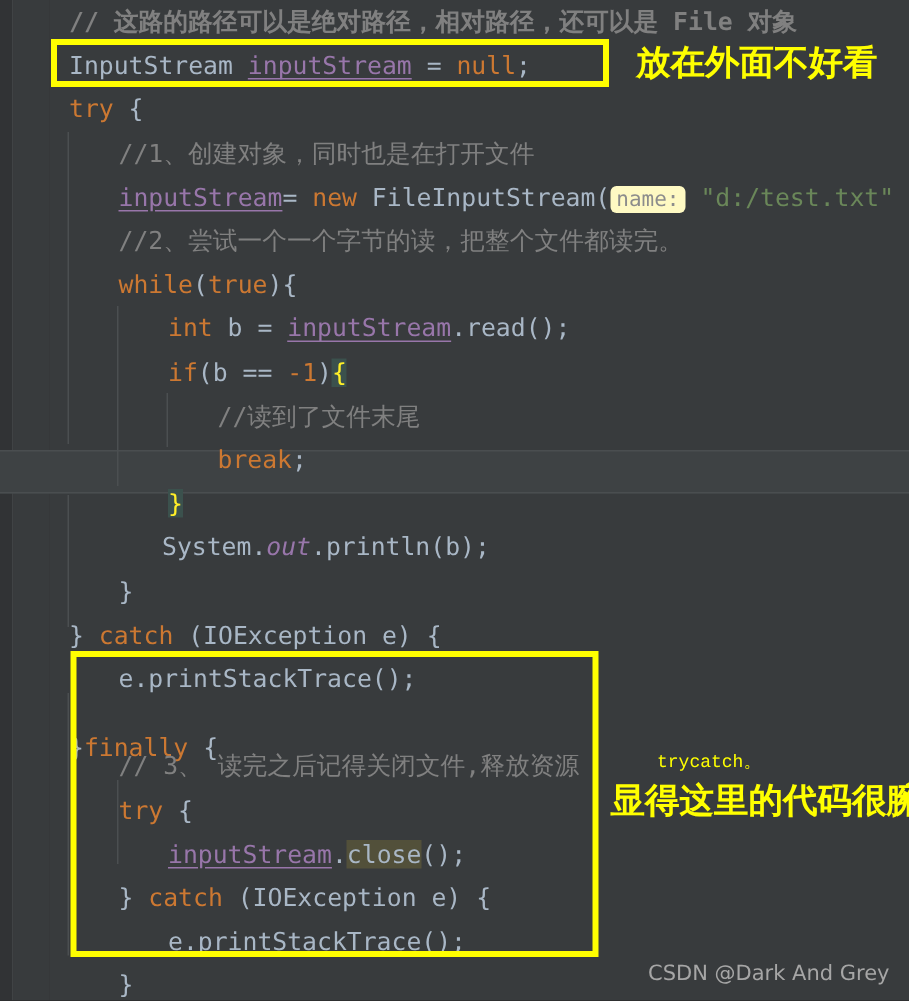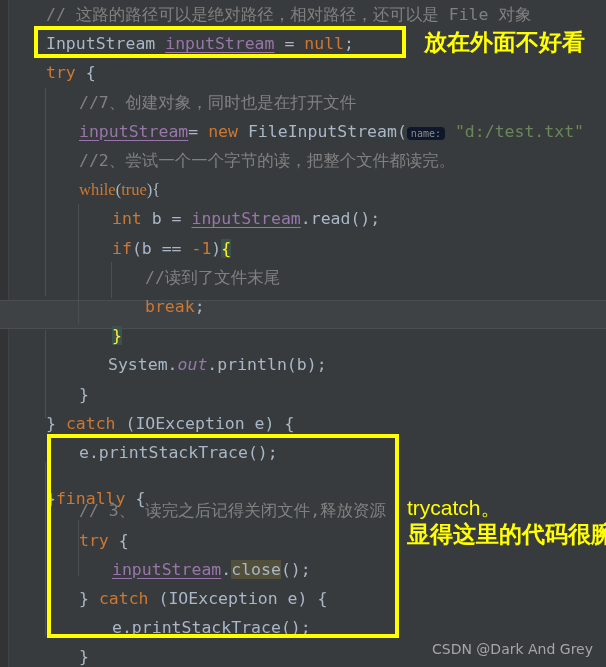--- a/index.html
+++ b/index.html
@@ -75,24 +75,24 @@
   .cmt     { color: #808080; }
   .str     { color: #6a8759; }
   .type    { color: #a9b7c6; }
   .fld     { color: #9876aa; text-decoration: underline; text-underline-offset: 3px; }
   .static  { color: #9876aa; font-style: italic; }
   .plain   { color: #a9b7c6; }
   .brace-m { color: #ffef28; background: #3b514d; }
   .ident-hl{ background: #52503a; }
   .param-hint {
     color: #8c8c8c;
-    background: #0f172a;
+    background: #fef9c3;
     border-radius: 4px;
     padding: 1px 4px;
-    font-size: 10px;
+    font-size: 14px;
   }
 
   
   .hl-box {
     position: absolute;
     border: 4px solid #ffff00;
     box-sizing: border-box;
     pointer-events: none;
   }
 
@@ -102,24 +102,25 @@
     color: #ffff00;
     font-family: "DejaVu Sans", "Liberation Sans", sans-serif;
     font-weight: bold;
     font-size: 23px;
     line-height: 26px;
     white-space: pre;
   }
   .note-mono {
     position: absolute;
     color: #ffff00;
-    font-family: Liberation Sans, sans-serif;
-    font-size: 21px;
+    font-family: Liberation Mono, monospace;
+    font-size: 12px;
     line-height: 26px;
     white-space: pre;
+    margin-left: 31px;
   }
 
   
   .watermark {
     position: absolute;
     color: #a6a6a6;
     font-family: "DejaVu Sans", "Liberation Sans", sans-serif;
     font-size: 14px;
     white-space: pre;
   }
@@ -137,27 +138,27 @@
   <div class="caret-line" style="top:300px;"></div>
 
   <div class="indent-guide" style="left:45px;  top:88px;  height:208px;"></div>
   <div class="indent-guide" style="left:45px;  top:330px; height:88px;"></div>
   <div class="indent-guide" style="left:45px;  top:462px; height:175px;"></div>
   <div class="indent-guide" style="left:78px;  top:204px; height:120px;"></div>
   <div class="indent-guide" style="left:78px;  top:520px; height:56px;"></div>
   <div class="indent-guide" style="left:111px; top:262px; height:36px;"></div>
 
   <div id="code-lines">
-      <div class="line" style="top: 0px; left: 46px;"><span class="cmt">// 这路的路径可以是绝对路径，相对路径，还可以是 File 对象</span></div>
+      <div class="line" style="top: 0px; left: 46px; font-weight: bold;"><span class="cmt">// 这路的路径可以是绝对路径，相对路径，还可以是 File 对象</span></div>
       <div class="line" style="top: 29.2px; left: 46px;"><span class="type">InputStream </span><span class="fld">inputStream</span><span class="plain"> = </span><span class="kw">null</span><span class="plain">;</span></div>
       <div class="line" style="top: 58.4px; left: 46px;"><span class="kw">try</span><span class="plain"> {</span></div>
-      <div class="line" style="top: 87.6px; left: 79px;"><span class="cmt">//7、创建对象，同时也是在打开文件</span></div>
+      <div class="line" style="top: 87.6px; left: 79px;"><span class="cmt">//1、创建对象，同时也是在打开文件</span></div>
       <div class="line" style="top: 116.8px; left: 79px;"><span class="fld">inputStream</span><span class="plain">= </span><span class="kw">new</span><span class="plain"> FileInputStream(</span><span class="param-hint">name:</span><span class="str"> "d:/test.txt"</span></div>
       <div class="line" style="top: 146px; left: 79px; text-align: right;"><span class="cmt">//2、尝试一个一个字节的读，把整个文件都读完。</span></div>
-      <div class="line" style="top: 175.2px; left: 79px; font-family: Liberation Serif, serif;"><span class="kw">while</span><span class="plain">(</span><span class="kw">true</span><span class="plain">){</span></div>
+      <div class="line" style="top: 175.2px; left: 79px;"><span class="kw">while</span><span class="plain">(</span><span class="kw">true</span><span class="plain">){</span></div>
       <div class="line" style="top: 204.4px; left: 112px;"><span class="kw">int</span><span class="plain"> b = </span><span class="fld">inputStream</span><span class="plain">.read();</span></div>
       <div class="line" style="top: 233.6px; left: 112px;"><span class="kw">if</span><span class="plain">(b == </span><span class="kw">-1</span><span class="plain">)</span><span class="brace-m">{</span></div>
       <div class="line" style="top: 262.8px; left: 145px;"><span class="cmt">//读到了文件末尾</span></div>
       <div class="line" style="top: 292px; left: 145px;"><span class="kw">break</span><span class="plain">;</span></div>
       <div class="line" style="top: 321.2px; left: 112px;"><span class="brace-m">}</span></div>
       <div class="line" style="top: 350.4px; left: 108px;"><span class="plain">System.</span><span class="static">out</span><span class="plain">.println(b);</span></div>
       <div class="line" style="top: 379.6px; left: 79px;"><span class="plain">}</span></div>
       <div class="line" style="top: 408.8px; left: 46px;"><span class="plain">} </span><span class="kw">catch</span><span class="plain"> (IOException e) {</span></div>
       <div class="line" style="top: 438px; left: 79px;"><span class="plain">e.printStackTrace();</span></div>
       <div class="line" style="top: 484px; left: 46px;"><span class="plain">}</span><span class="kw">finally</span><span class="plain"> {</span></div>

